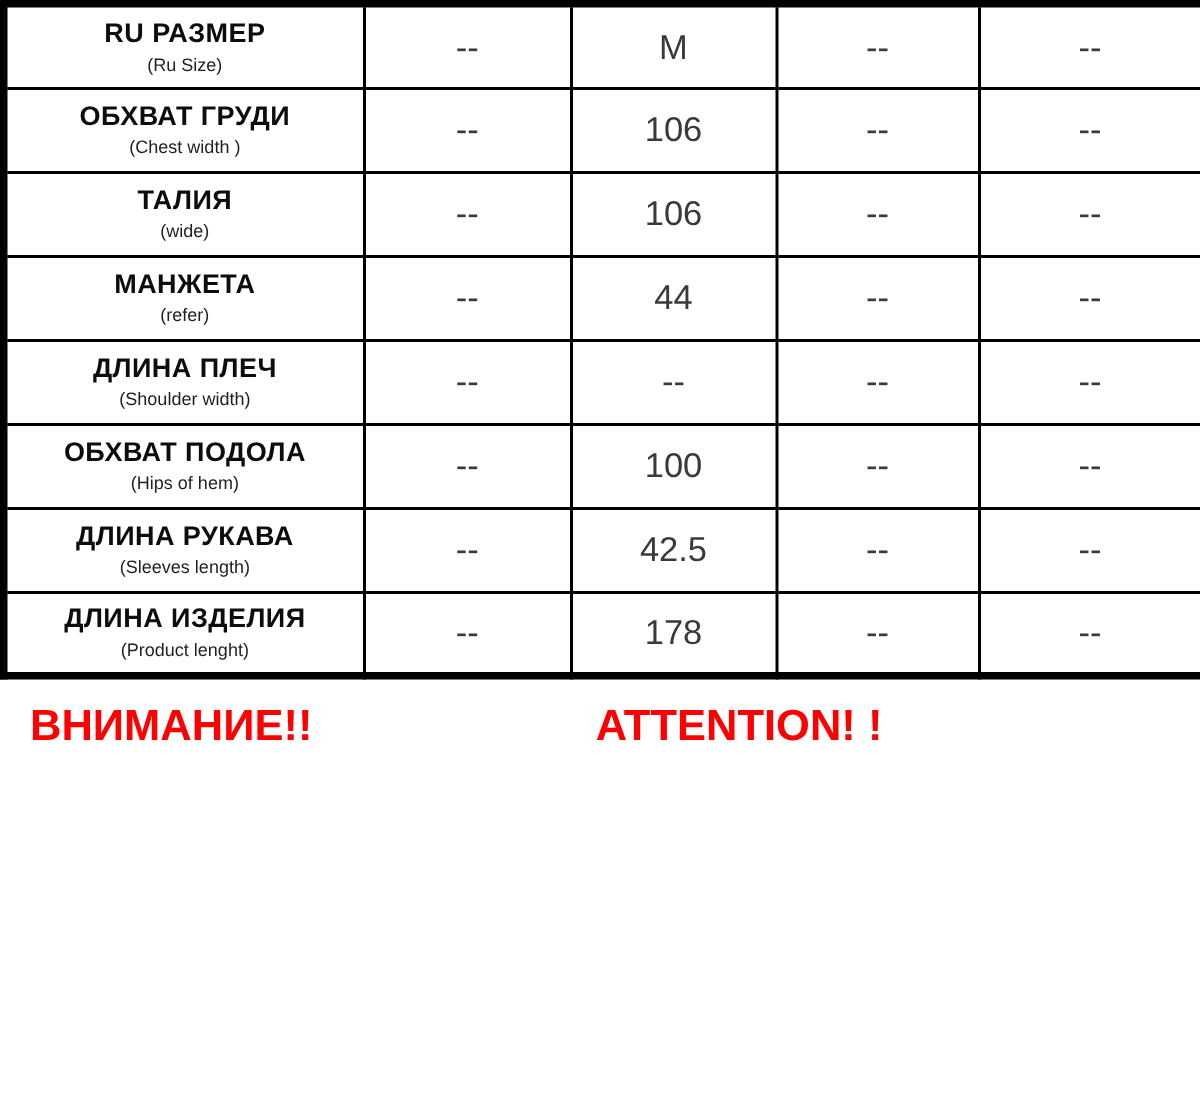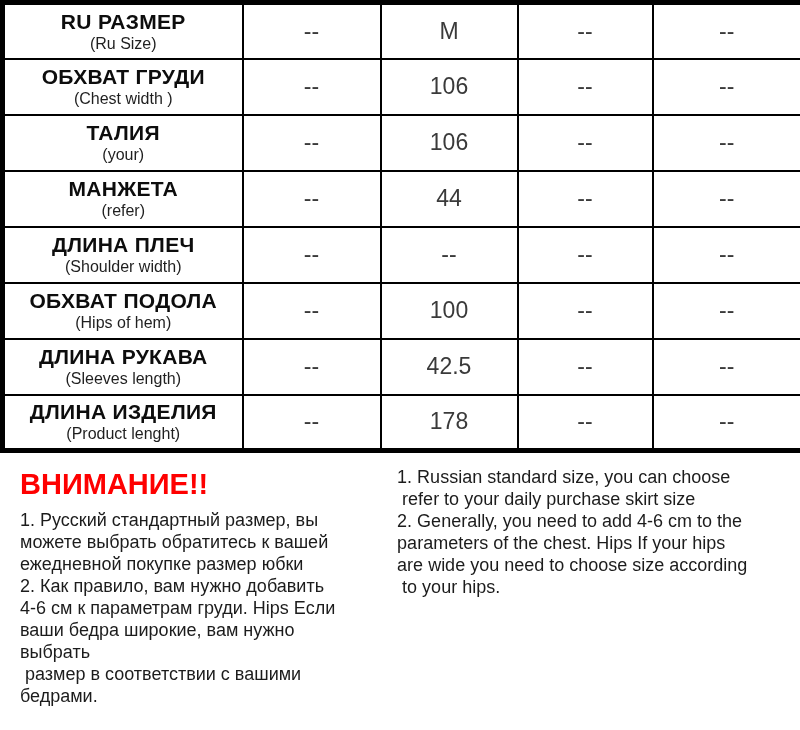--- a/index.html
+++ b/index.html
@@ -18,27 +18,27 @@
   table.size-chart td {
     border: 2px solid #000;
     text-align: center;
     vertical-align: middle;
     height: 56px;
     padding: 0 4px;
     overflow: hidden;
   }
   .lbl-ru {
     font-weight: bold;
-    font-size: 21px;
+    font-size: 18px;
     color: #0d0d0d;
     line-height: 24px;
     letter-spacing: 0.3px;
   }
   .lbl-en {
-    font-size: 16px;
+    font-size: 12px;
     color: #1f1f1f;
     line-height: 19px;
   }
   .val {
     font-size: 23px;
     color: #3a3a3a;
   }
   .notes {
     display: flex;
     padding: 13px 16px 0 20px;
@@ -86,21 +86,21 @@
         <div class="lbl-en">(Chest width )</div>
       </td>
       <td class="val">--</td>
       <td class="val">106</td>
       <td class="val">--</td>
       <td class="val">--</td>
     </tr>
     <tr>
       <td>
         <div class="lbl-ru">ТАЛИЯ</div>
-        <div class="lbl-en">(your)</div>
+        <div class="lbl-en">(wide)</div>
       </td>
       <td class="val">--</td>
       <td class="val">106</td>
       <td class="val">--</td>
       <td class="val">--</td>
     </tr>
     <tr>
       <td>
         <div class="lbl-ru">МАНЖЕТА</div>
         <div class="lbl-en">(refer)</div>
@@ -149,31 +149,17 @@
       <td class="val">178</td>
       <td class="val">--</td>
       <td class="val">--</td>
     </tr>
   </tbody>
 </table>
 
 <div class="notes">
   <div class="note-col-left">
     <div class="note-heading" style="color: rgb(254, 0, 0);">ВНИМАНИЕ!!</div>
-    <div class="note-body">1. Русский стандартный размер, вы
-можете выбрать обратитесь к вашей
-ежедневной покупке размер юбки
-2. Как правило, вам нужно добавить
-4-6 см к параметрам груди. Hips Если
-ваши бедра широкие, вам нужно
-выбрать
- размер в соответствии с вашими
-бедрами.</div>
   </div>
   <div class="note-col-right">
-    <div class="note-body">1. Russian standard size, you can choose
- refer to your daily purchase skirt size
-2. Generally, you need to add 4-6 cm to the
-parameters of the chest. Hips If your hips
-are wide you need to choose size according
- to your hips.</div>
+    <div class="note-heading" style="color: rgb(254, 0, 0);">ATTENTION! !</div>
   </div>
 </div>
 
 </body></html>

